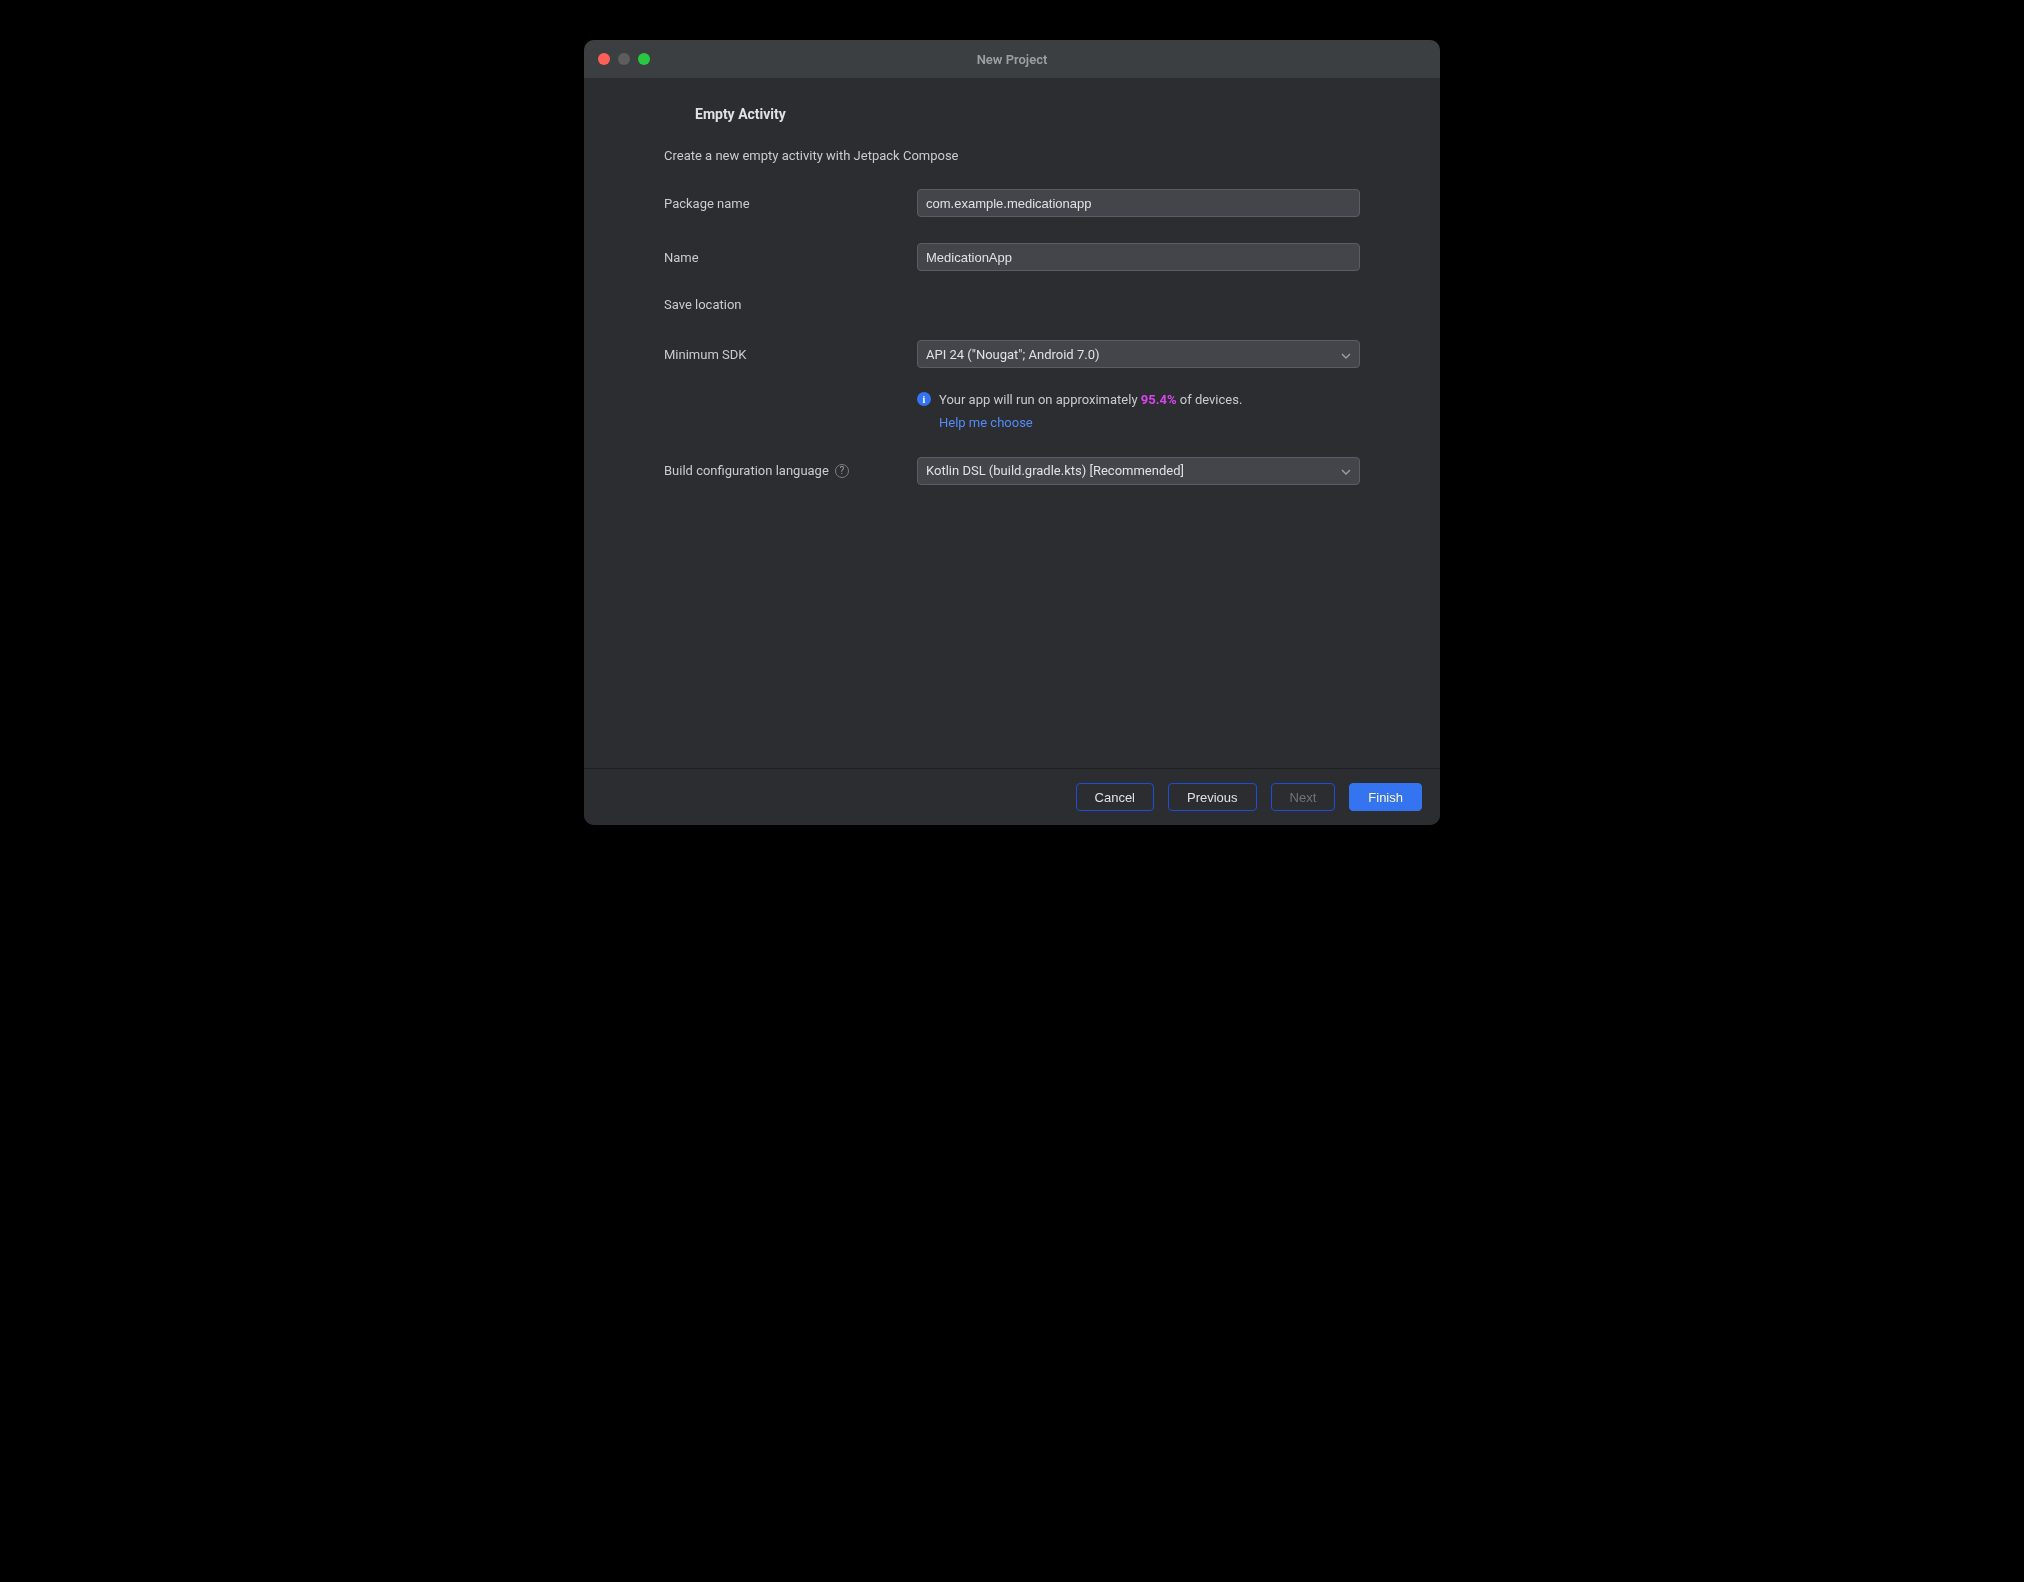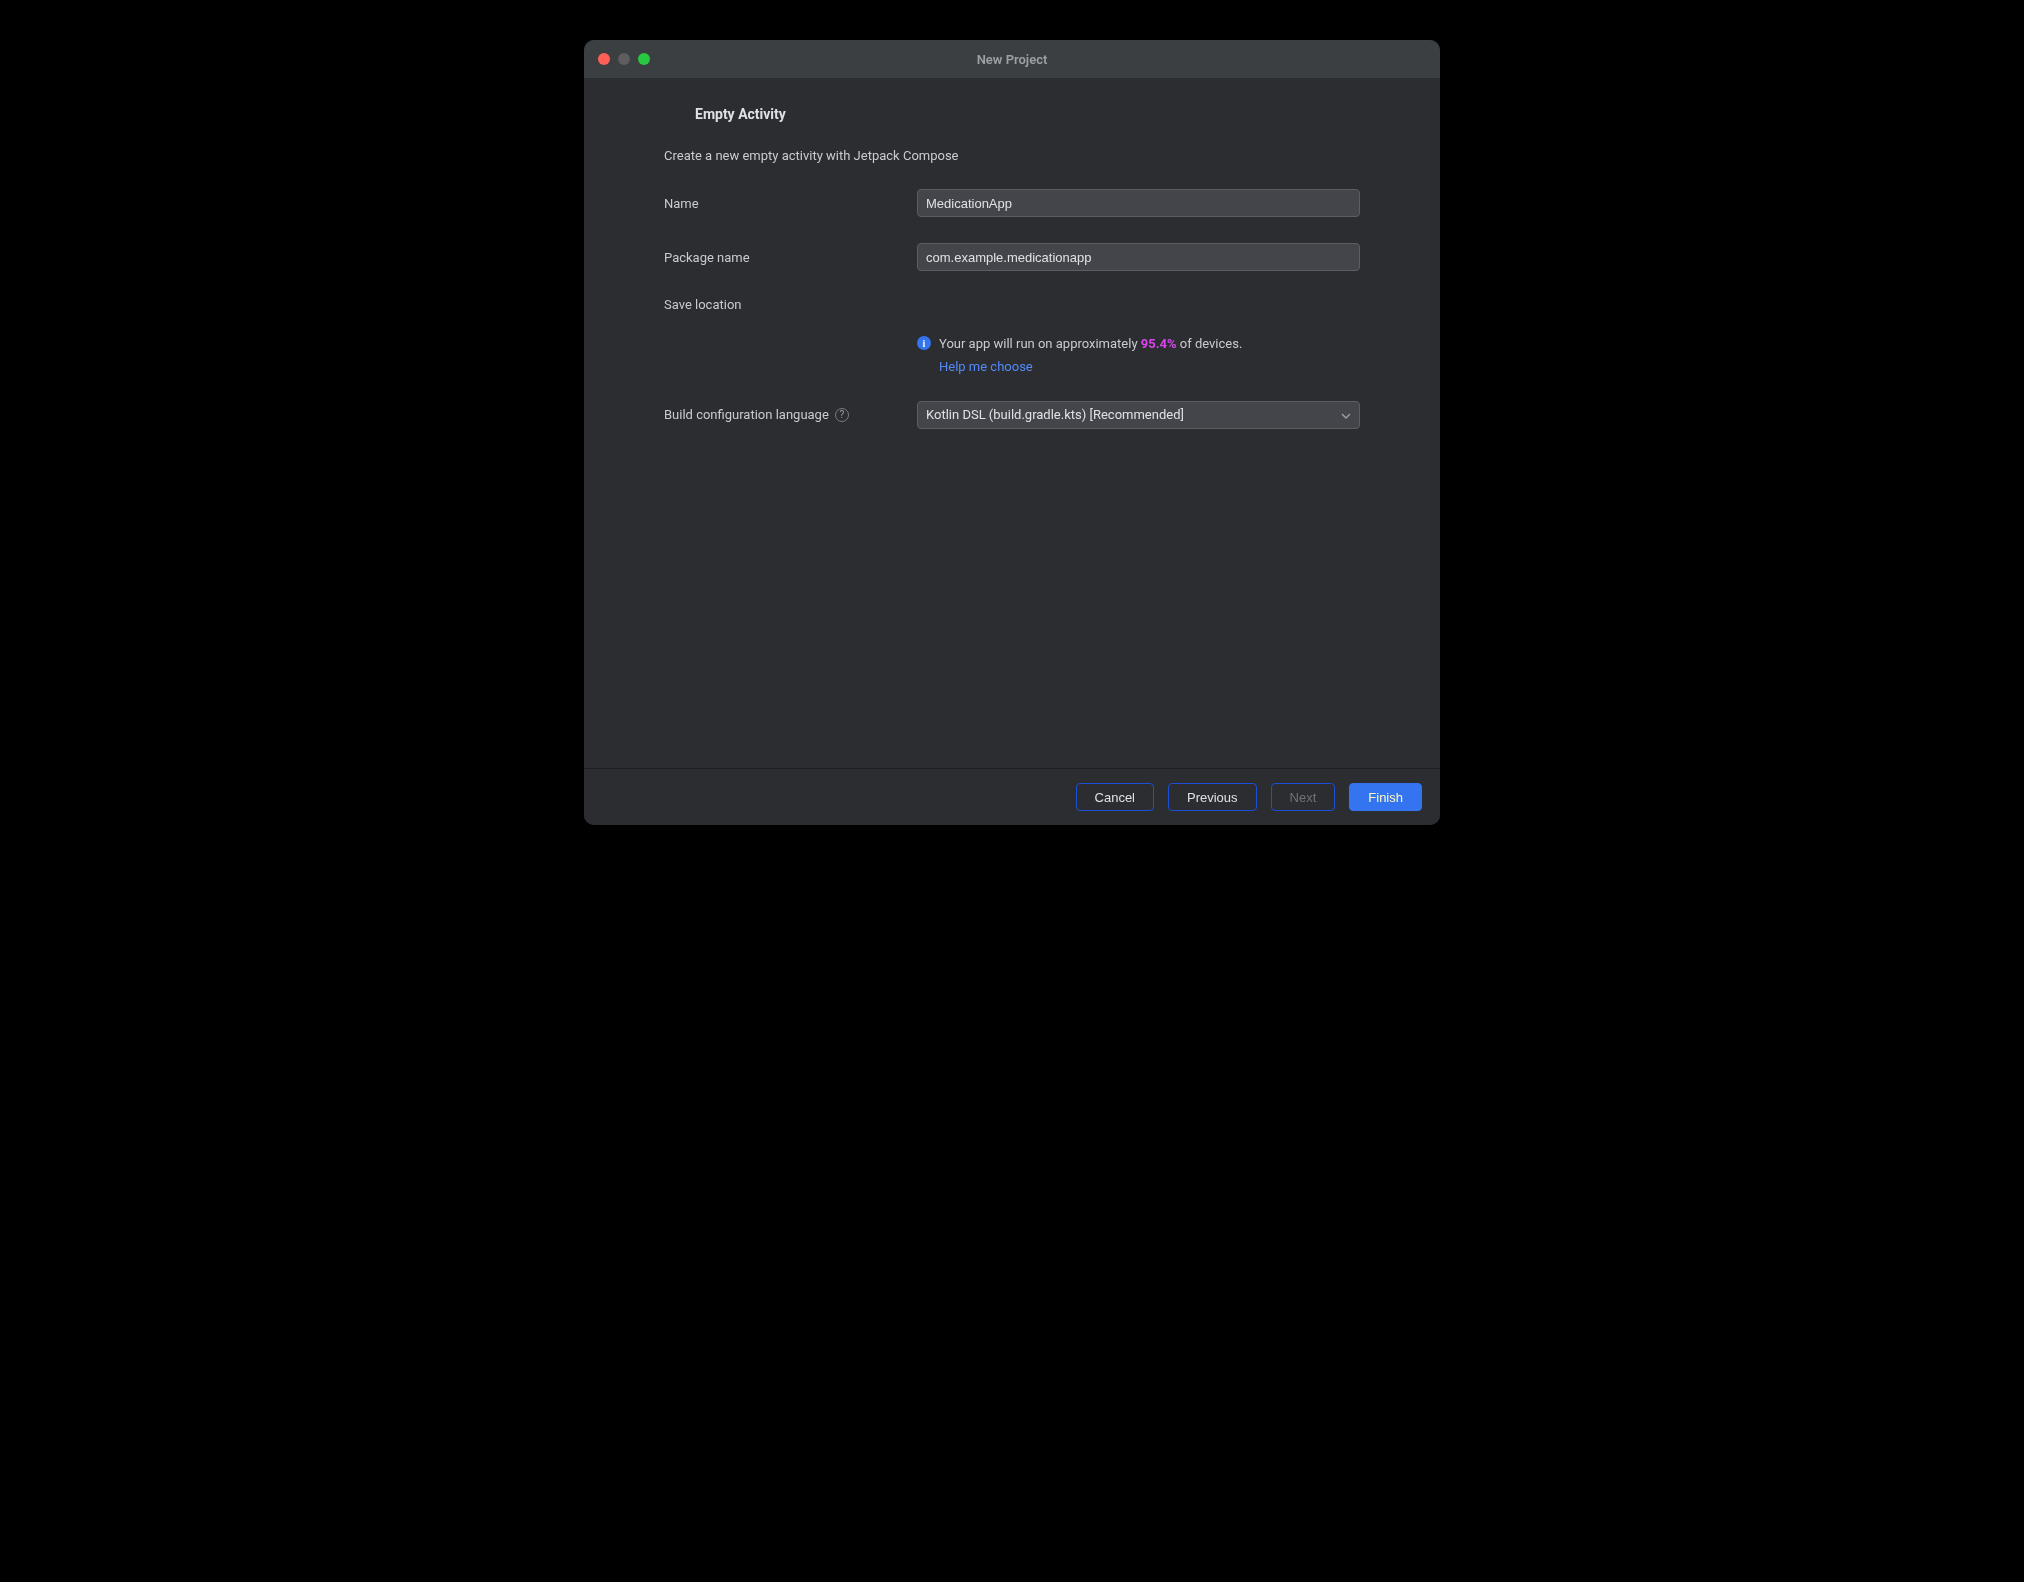--- a/index.html
+++ b/index.html
@@ -184,37 +184,50 @@
       <div class="tl tl-max"></div>
     </div>
     <div class="title">New Project</div>
   </div>
 
   <div class="content">
     <div class="page-title">Empty Activity</div>
     <div class="page-desc">Create a new empty activity with Jetpack Compose</div>
 
     <div class="form-row">
+      <div class="label-col">Package name</div>
+      <div class="field-col">
+        <input class="text-input" type="text" value="com.example.medicationapp" style="">
+      </div>
+    </div>
+
+    <div class="form-row">
       <div class="label-col">Name</div>
       <div class="field-col">
         <input class="text-input" type="text" value="MedicationApp" style="">
       </div>
     </div>
 
     <div class="form-row">
-      <div class="label-col">Package name</div>
-      <div class="field-col">
-        <input class="text-input" type="text" value="com.example.medicationapp" style="">
-      </div>
-    </div>
-
-    <div class="form-row">
       <div class="label-col">Save location</div>
     </div>
 
+    <div class="form-row gap-big">
+      <div class="label-col">Minimum SDK</div>
+      <div class="field-col">
+        <div class="select">
+          <span>API 24 ("Nougat"; Android 7.0)</span>
+          <span class="chevron">
+            <svg width="10" height="6" viewBox="0 0 10 6">
+                <path d="M1 1 L5 5 L9 1" stroke="#9da0a3" stroke-width="1.4" fill="none"></path>
+              </svg>
+          </span>
+        </div>
+      </div>
+    </div>
 
     <div class="info-block">
       <div class="info-row">
         <span class="info-icon">
           <svg width="14" height="14" viewBox="0 0 14 14">
               <circle cx="7" cy="7" r="7" fill="#3574f0"></circle>
               <text x="7" y="10.5" text-anchor="middle" font-size="10" font-weight="700" fill="#fff" font-family="Georgia,serif">i</text>
             </svg>
         </span>
         <span class="info-text">

